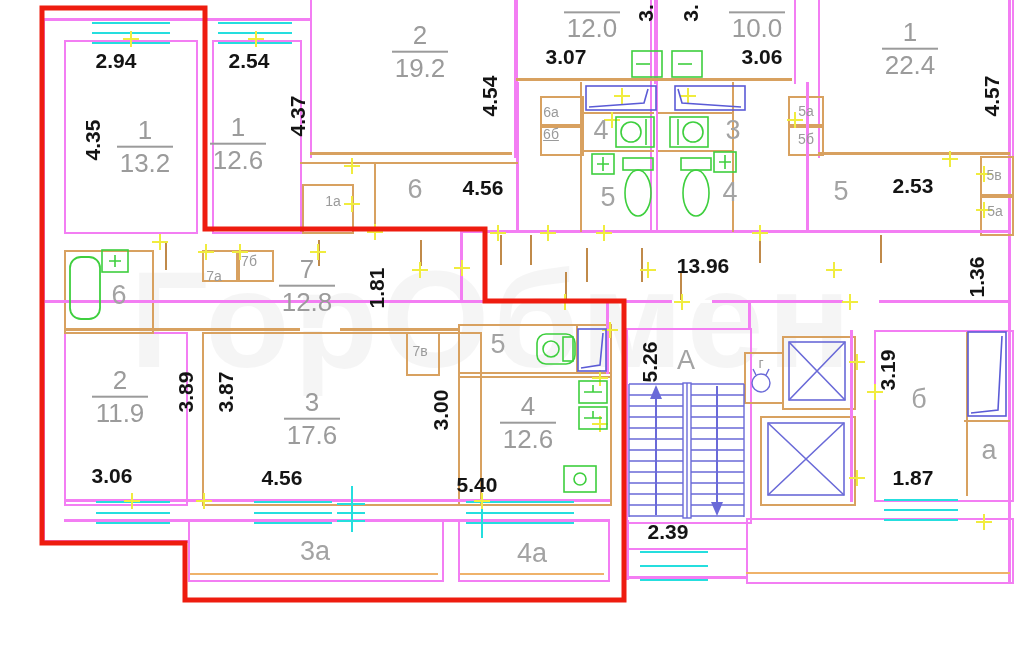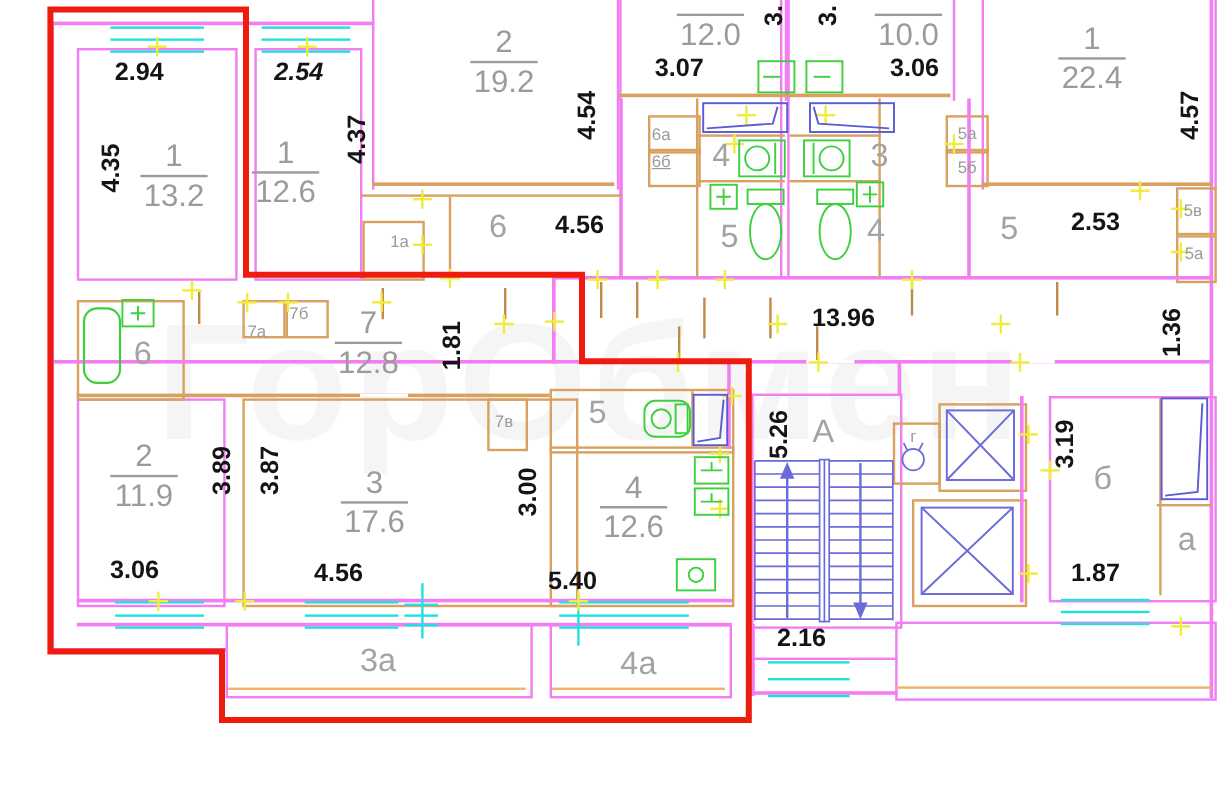--- a/index.html
+++ b/index.html
@@ -284,30 +284,30 @@
     </g>
 
     <g>
       <polygon points="42,8 205,8 205,229 485,229 485,301 624,301 624,600 185,600 185,543 42,543" fill="none" stroke="#ee1c0f" stroke-width="5"></polygon>
     </g>
   </svg>
 
   <div id="labels">
     <div id="dims">
         <div class="dim" style="left: 116px; top: 61px;">2.94</div>
-        <div class="dim" style="left: 249px; top: 61px; font-style: italic;">2.54</div>
+        <div class="dim" style="left: 249px; top: 61px;">2.54</div>
         <div class="dim" style="left: 566px; top: 57px;">3.07</div>
         <div class="dim" style="left: 762px; top: 57px;">3.06</div>
         <div class="dim" style="left: 483px; top: 188px;">4.56</div>
         <div class="dim" style="left: 913px; top: 186px;">2.53</div>
         <div class="dim" style="left: 703px; top: 266px;">13.96</div>
         <div class="dim" style="left: 112px; top: 476px;">3.06</div>
         <div class="dim" style="left: 282px; top: 478px;">4.56</div>
         <div class="dim" style="left: 477px; top: 485px;">5.40</div>
-        <div class="dim" style="left: 668px; top: 532px;">2.16</div>
+        <div class="dim" style="left: 668px; top: 532px;">2.39</div>
         <div class="dim" style="left: 913px; top: 478px;">1.87</div>
         <div class="dim dv" style="left: 93px; top: 140px;">4.35</div>
         <div class="dim dv" style="left: 298px; top: 116px;">4.37</div>
         <div class="dim dv" style="left: 490px; top: 96px;">4.54</div>
         <div class="dim dv" style="left: 646px; top: 13px;">3.</div>
         <div class="dim dv" style="left: 691px; top: 13px;">3.</div>
         <div class="dim dv" style="left: 992px; top: 96px;">4.57</div>
         <div class="dim dv" style="left: 377px; top: 288px;">1.81</div>
         <div class="dim dv" style="left: 977px; top: 277px;">1.36</div>
         <div class="dim dv" style="left: 186px; top: 392px;">3.89</div>

